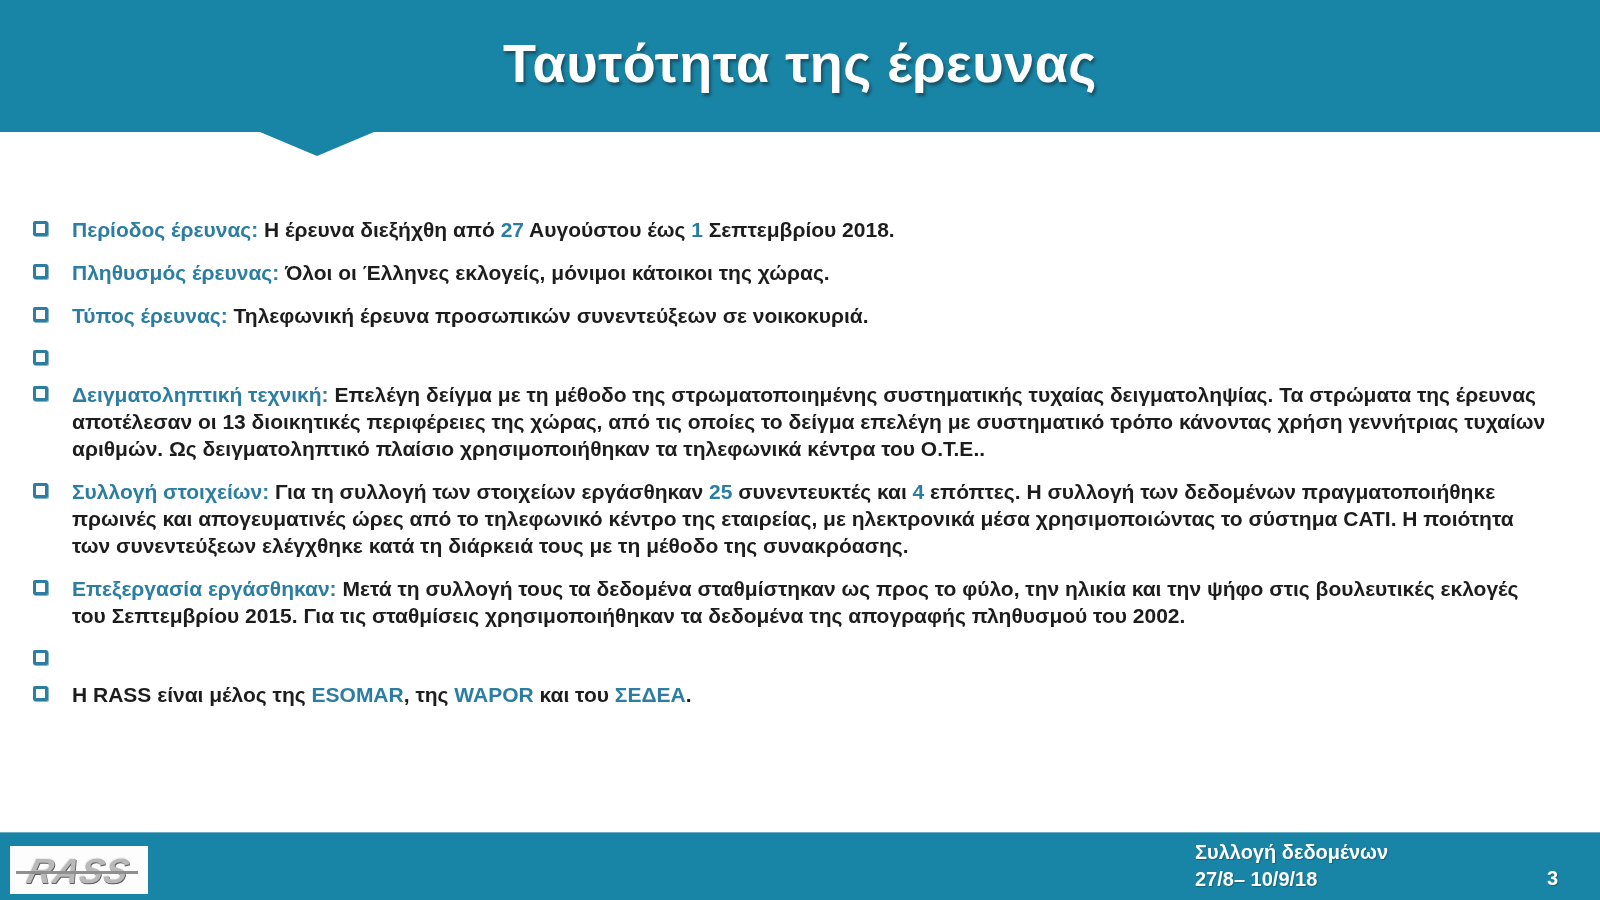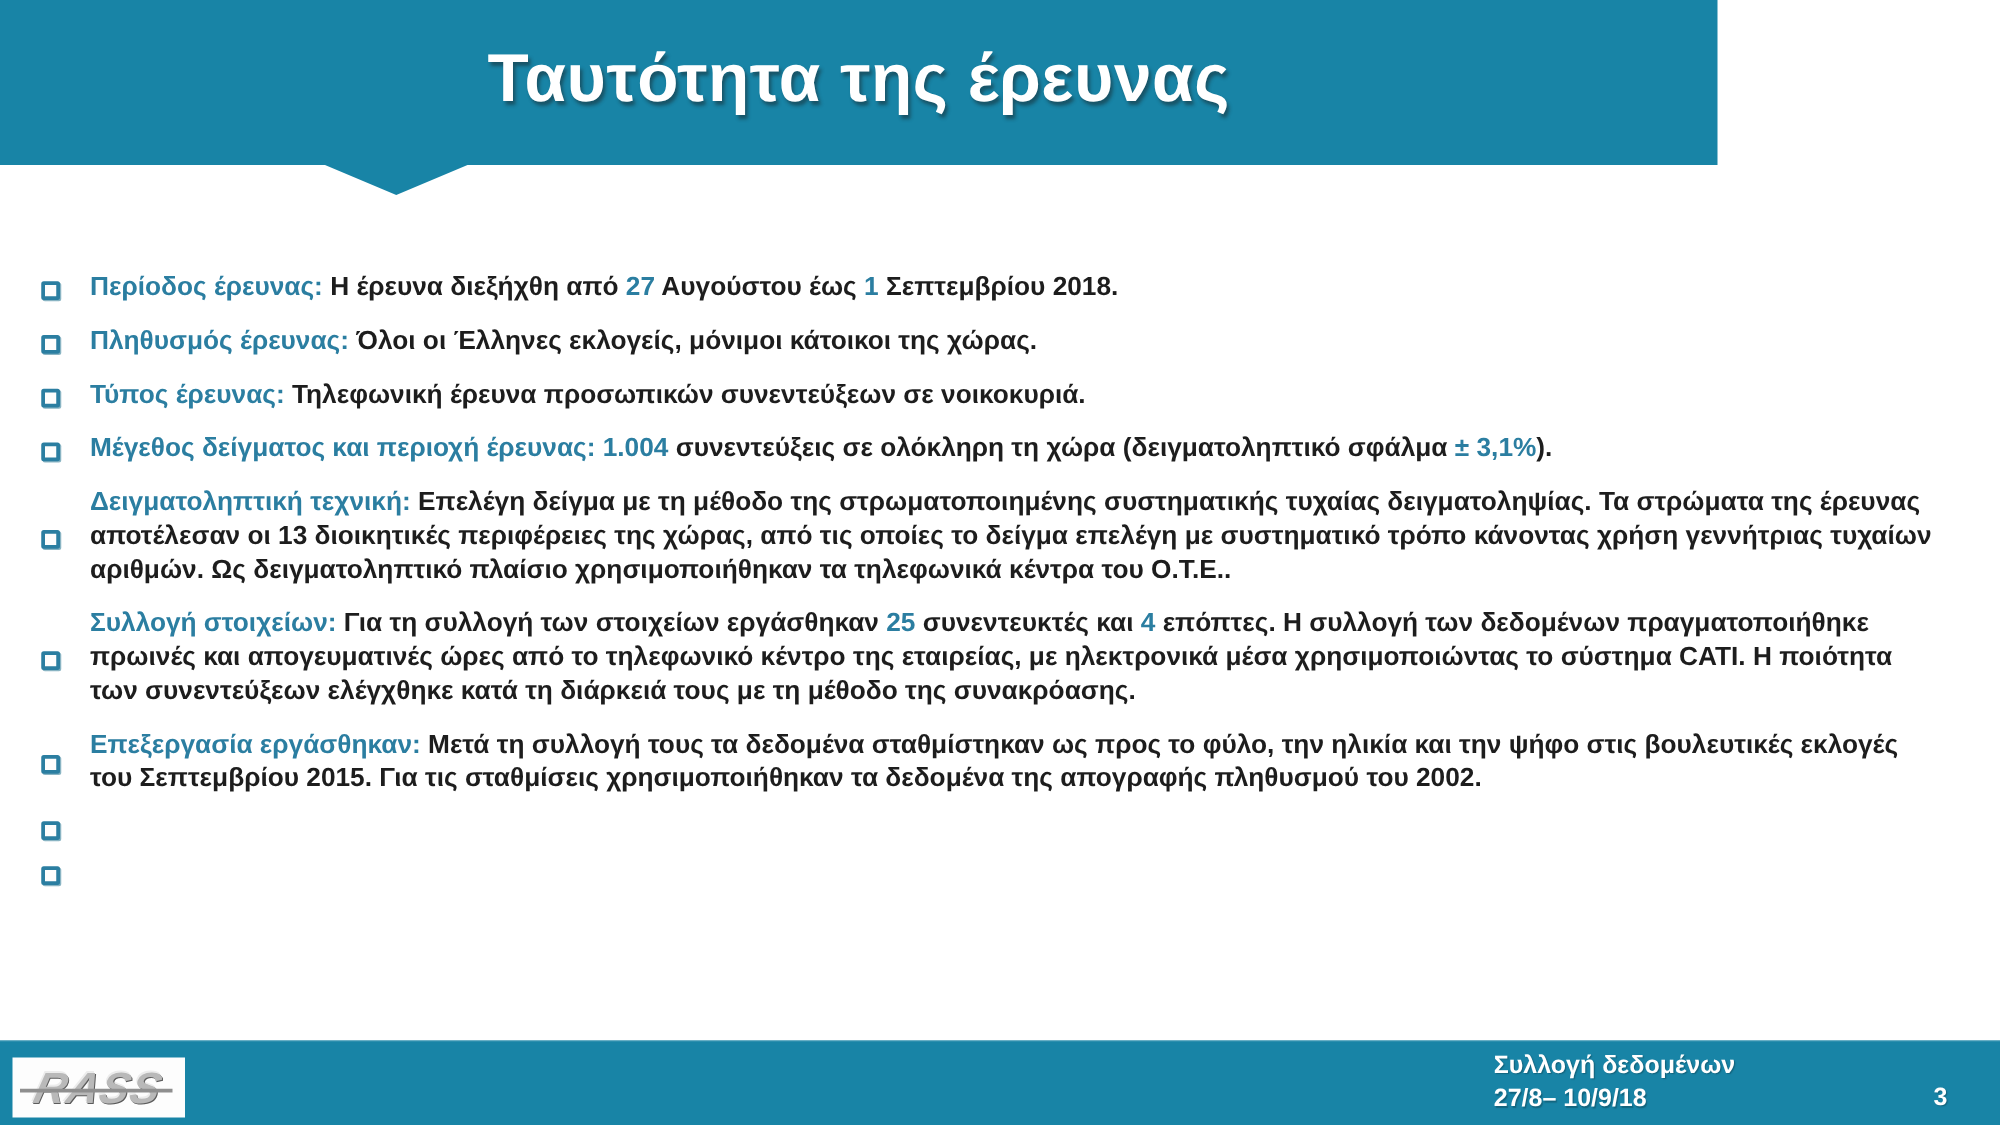--- a/index.html
+++ b/index.html
@@ -9,21 +9,21 @@
     position:relative;
     width:1600px; height:900px;
     background:#ffffff;
     overflow:hidden;
     font-family:"Liberation Sans", sans-serif;
   }
 
   
   .header {
     position:absolute; top:0; left:0;
-    width:1374px; height:132px;
+    width:1600px; height:132px;
     background:var(--teal);
     display:flex; align-items:center; justify-content:center;
   }
   .header h1 {
     margin:0 0 6px 0;
     color:#ffffff;
     font-size:54px;
     font-weight:bold;
     letter-spacing:0.5px;
     text-shadow:2px 3px 3px rgba(25,25,25,0.45);
@@ -34,21 +34,21 @@
     border-left:57px solid transparent;
     border-right:57px solid transparent;
     border-top:24px solid var(--teal);
   }
 
   
   .content {
     position:absolute; top:216px; left:33px; right:52px;
   }
   .bullet-item {
-    display:flex; align-items:center;
+    display:flex; align-items:flex-start;
     margin-bottom:16px;
   }
   .bullet-square {
     flex:0 0 auto;
     width:15px; height:15px;
     border:3px solid var(--accent);
     border-radius:2px;
     margin:5px 24px 0 0;
     box-shadow:1px 1px 0 rgba(20,105,135,0.5);
     background:#fdfdfd;
@@ -124,39 +124,39 @@
       <div class="bullet-item">
         <span class="bullet-square"></span>
         <p class="bullet-text"><span class="seg-accent">Πληθυσμός έρευνας: </span><span class="seg-dark">Όλοι οι Έλληνες εκλογείς, μόνιμοι κάτοικοι της χώρας.</span></p>
       </div>
       <div class="bullet-item">
         <span class="bullet-square"></span>
         <p class="bullet-text"><span class="seg-accent">Τύπος έρευνας: </span><span class="seg-dark">Τηλεφωνική έρευνα προσωπικών συνεντεύξεων σε νοικοκυριά.</span></p>
       </div>
       <div class="bullet-item">
         <span class="bullet-square"></span>
-        <p class="bullet-text"><span class="seg-accent">Μέγεθος δείγματος και περιοχή έρευνας: </span><span class="seg-accent">1.004</span><span class="seg-dark"> συνεντεύξεις σε ολόκληρη τη χώρα (δειγματοληπτικό σφάλμα </span><span class="seg-accent">± 3,1%</span><span class="seg-dark">).</span></p>
       </div>
       <div class="bullet-item">
         <span class="bullet-square"></span>
         <p class="bullet-text"><span class="seg-accent">Δειγματοληπτική τεχνική: </span><span class="seg-dark">Επελέγη δείγμα με τη μέθοδο της στρωματοποιημένης συστηματικής τυχαίας δειγματοληψίας. Τα στρώματα της έρευνας αποτέλεσαν οι 13 διοικητικές περιφέρειες της χώρας, από τις οποίες το δείγμα επελέγη με συστηματικό τρόπο κάνοντας χρήση γεννήτριας τυχαίων αριθμών. Ως δειγματοληπτικό πλαίσιο χρησιμοποιήθηκαν τα τηλεφωνικά κέντρα του Ο.Τ.Ε..</span></p>
       </div>
       <div class="bullet-item">
         <span class="bullet-square"></span>
         <p class="bullet-text"><span class="seg-accent">Συλλογή στοιχείων: </span><span class="seg-dark">Για τη συλλογή των στοιχείων εργάσθηκαν </span><span class="seg-accent">25</span><span class="seg-dark"> συνεντευκτές και </span><span class="seg-accent">4</span><span class="seg-dark"> επόπτες. Η συλλογή των δεδομένων πραγματοποιήθηκε πρωινές και απογευματινές ώρες από το τηλεφωνικό κέντρο της εταιρείας, με ηλεκτρονικά μέσα χρησιμοποιώντας το σύστημα CATI. Η ποιότητα των συνεντεύξεων ελέγχθηκε κατά τη διάρκειά τους με τη μέθοδο της συνακρόασης.</span></p>
       </div>
       <div class="bullet-item">
         <span class="bullet-square"></span>
         <p class="bullet-text"><span class="seg-accent">Επεξεργασία εργάσθηκαν: </span><span class="seg-dark">Μετά τη συλλογή τους τα δεδομένα σταθμίστηκαν ως προς το φύλο, την ηλικία και την ψήφο στις βουλευτικές εκλογές του Σεπτεμβρίου 2015. Για τις σταθμίσεις χρησιμοποιήθηκαν τα δεδομένα της απογραφής πληθυσμού του 2002.</span></p>
       </div>
       <div class="bullet-item">
         <span class="bullet-square"></span>
       </div>
       <div class="bullet-item">
         <span class="bullet-square"></span>
+        <p class="bullet-text"><span class="seg-dark">Η RASS είναι μέλος της </span><span class="seg-accent">ESOMAR</span><span class="seg-dark">, της </span><span class="seg-accent">WAPOR</span><span class="seg-dark"> και του </span><span class="seg-accent">ΣΕΔΕΑ</span><span class="seg-dark">.</span></p>
       </div>
     </main>
 
   <footer class="footer">
     <div class="logo-box">
       <span class="logo-text">RASS</span>
       <span class="logo-line"></span>
     </div>
     <div class="footer-caption">
       <div>Συλλογή δεδομένων</div>

